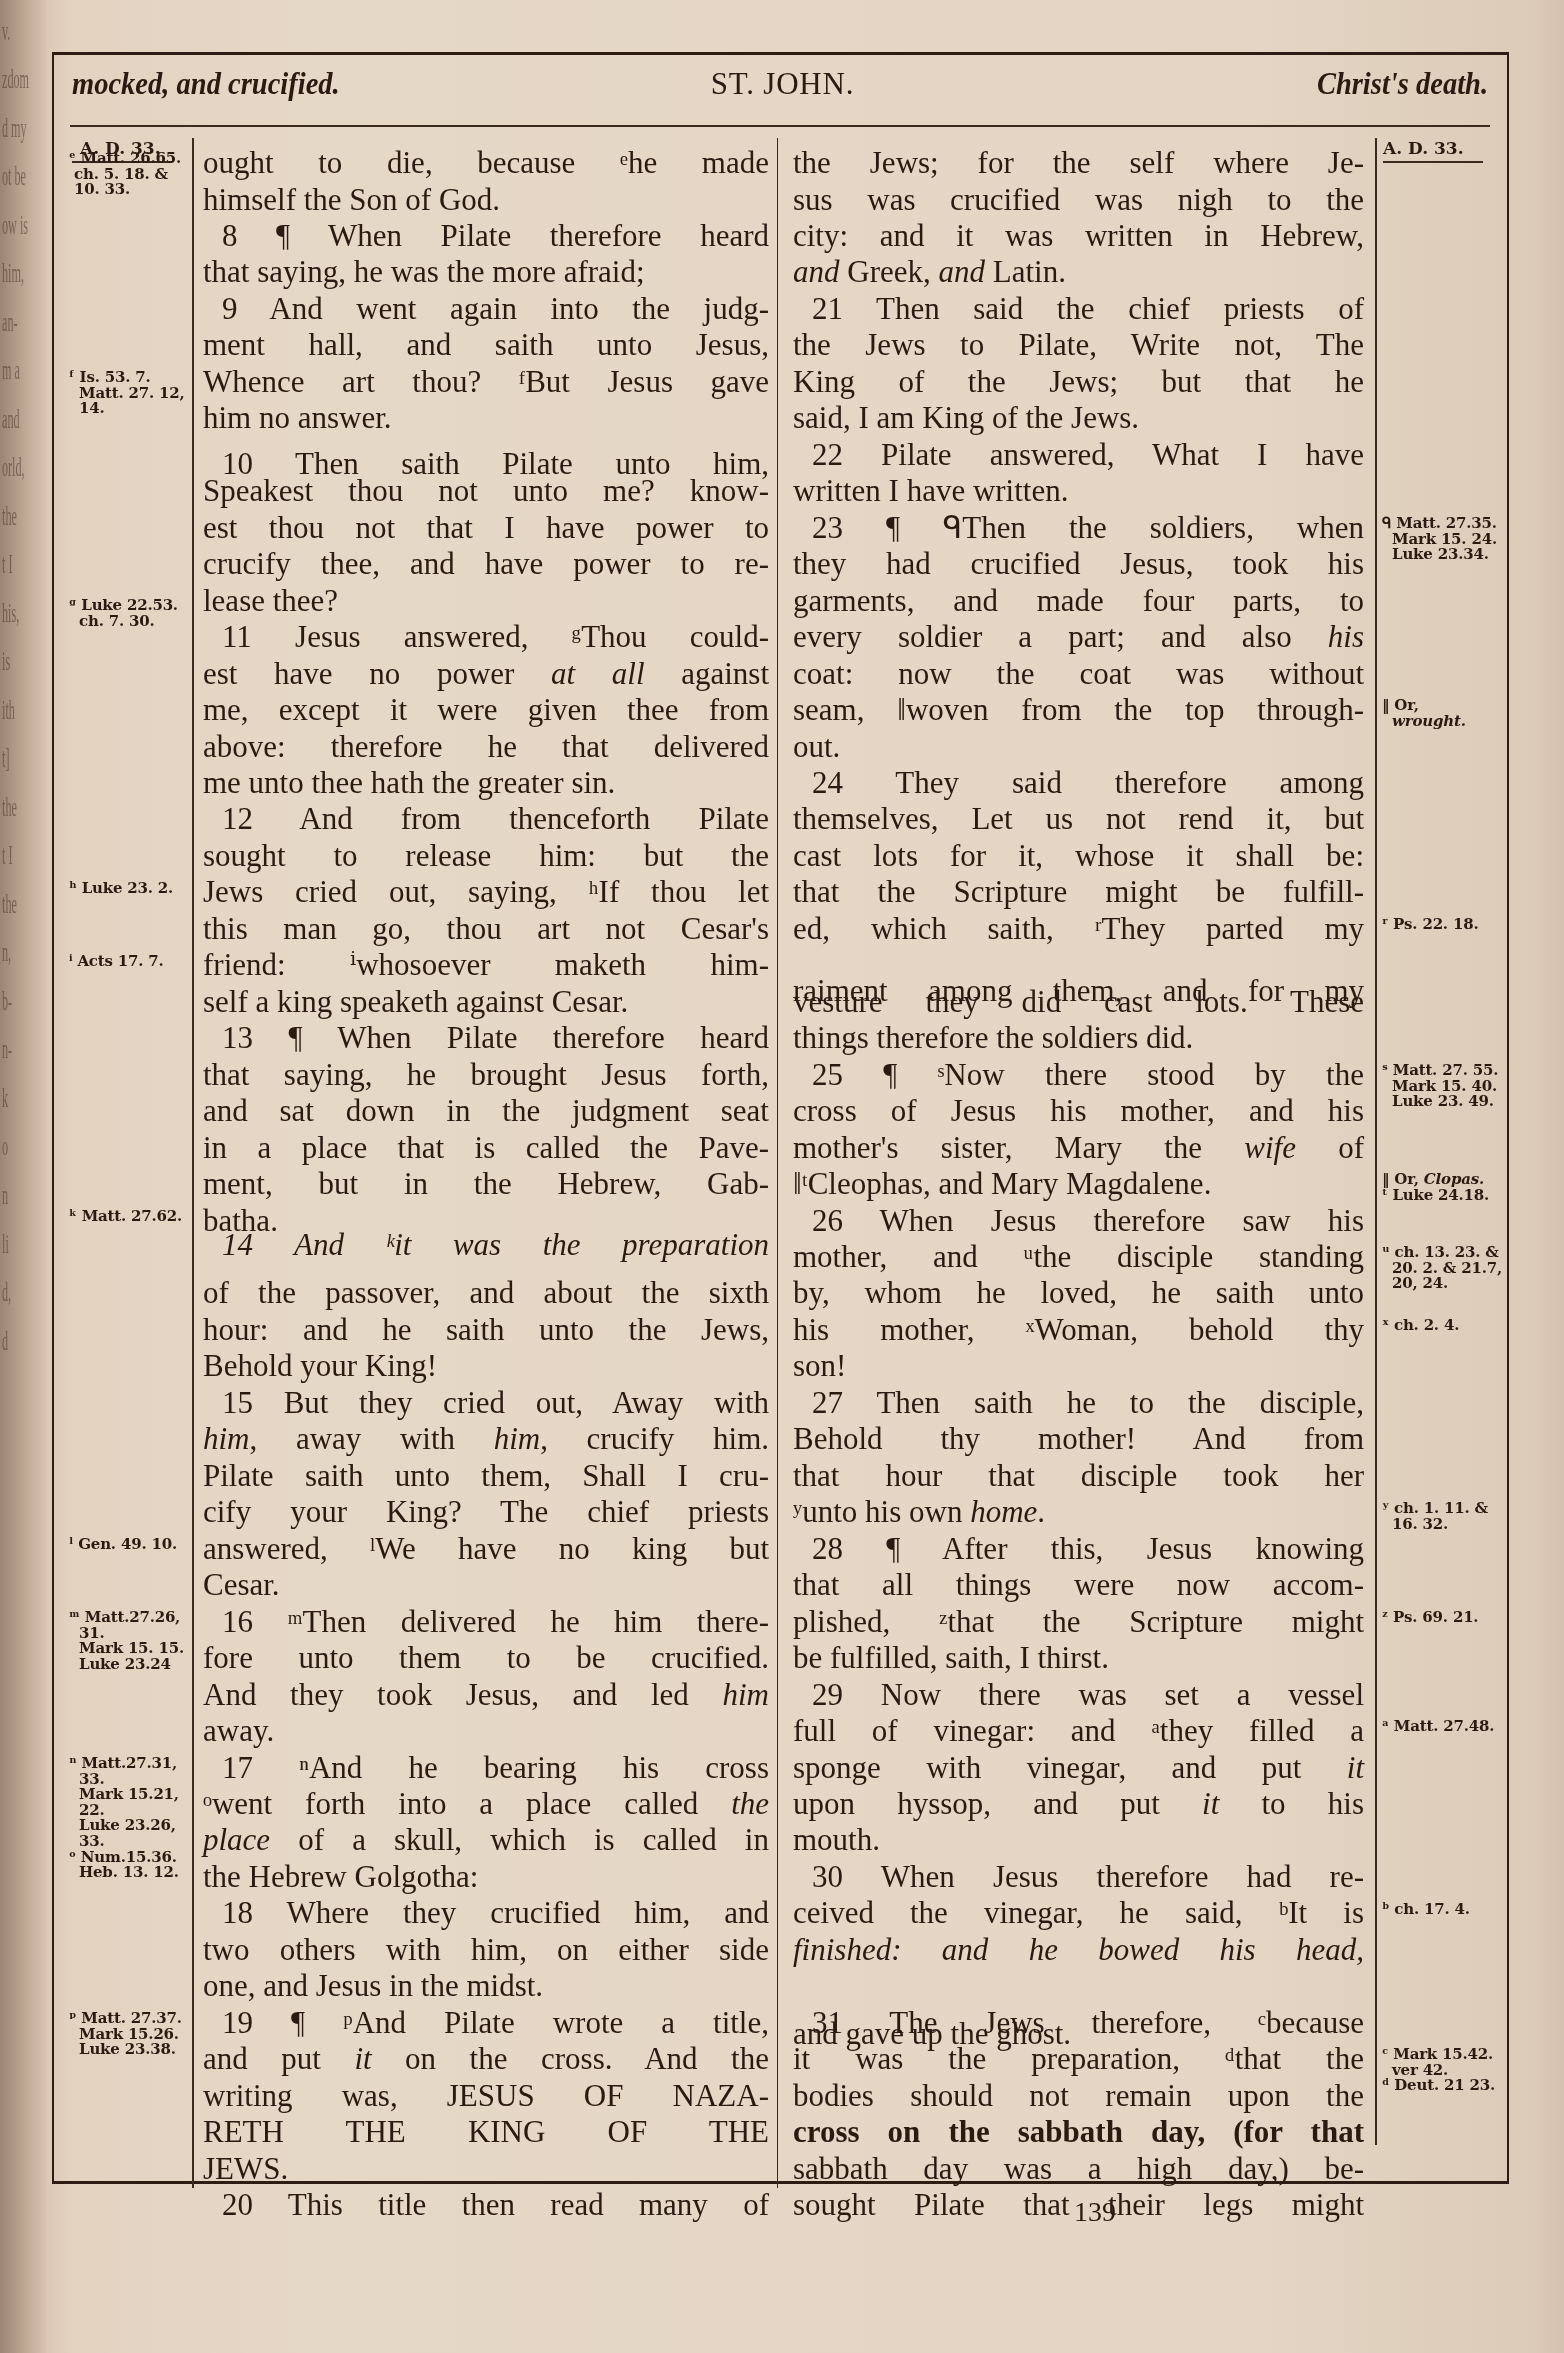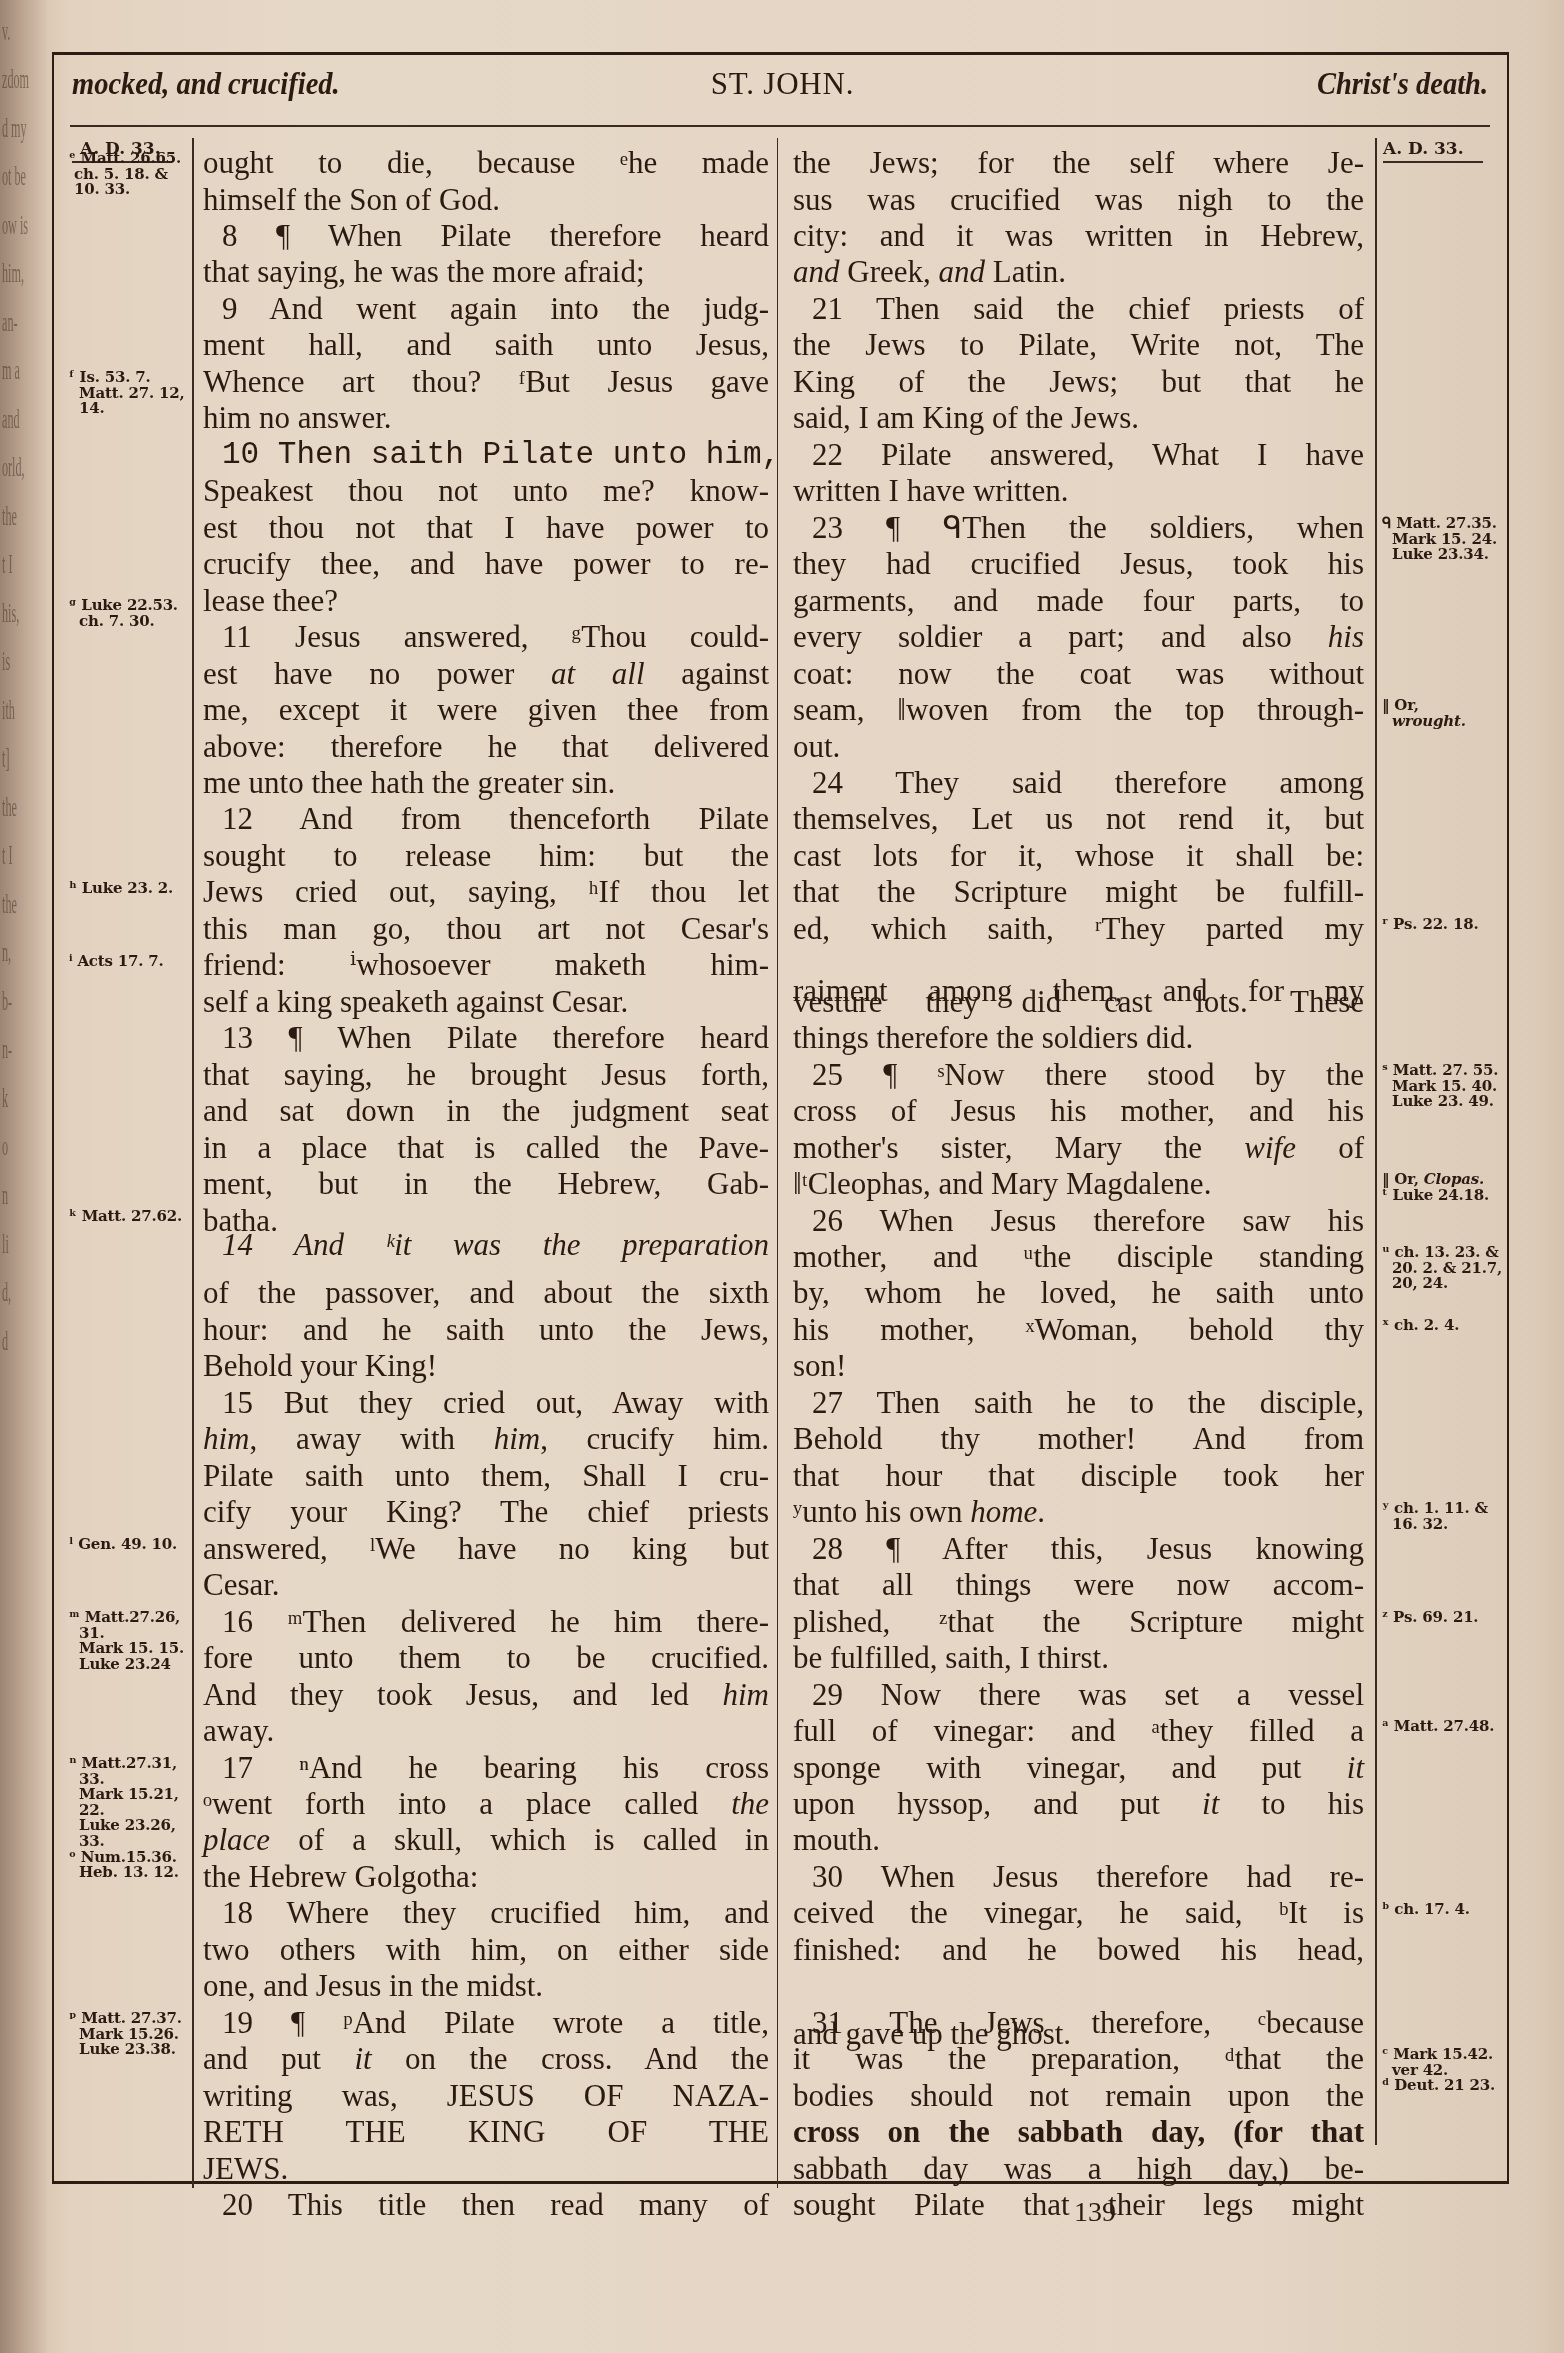--- a/index.html
+++ b/index.html
@@ -154,21 +154,21 @@
 
 <div class="col text" id="col1" style="left:203px; width:566px;">
     <div class="line" style="top: 14px;">ought to die, because ᵉhe made</div>
     <div class="line last" style="top: 51px;">himself the Son of God.</div>
     <div class="line indent" style="top: 87px;">8 ¶ When Pilate therefore heard</div>
     <div class="line last" style="top: 123px;">that saying, he was the more afraid;</div>
     <div class="line indent" style="top: 160px;">9 And went again into the judg-</div>
     <div class="line" style="top: 196px;">ment hall, and saith unto Jesus,</div>
     <div class="line" style="top: 233px;">Whence art thou? ᶠBut Jesus gave</div>
     <div class="line last" style="top: 269px;">him no answer.</div>
-    <div class="line indent" style="top: 306px; font-family: Liberation Mono, monospace;">10 Then saith Pilate unto him,</div>
+    <div class="line indent" style="top: 315px;">10 Then saith Pilate unto him,</div>
     <div class="line" style="top: 342px;">Speakest thou not unto me? know-</div>
     <div class="line" style="top: 379px;">est thou not that I have power to</div>
     <div class="line" style="top: 415px;">crucify thee, and have power to re-</div>
     <div class="line last" style="top: 452px;">lease thee?</div>
     <div class="line indent" style="top: 488px;">11 Jesus answered, ᵍThou could-</div>
     <div class="line" style="top: 525px;">est have no power <i>at all</i> against</div>
     <div class="line" style="top: 561px;">me, except it were given thee from</div>
     <div class="line" style="top: 598px;">above: therefore he that delivered</div>
     <div class="line last" style="top: 634px;">me unto thee hath the greater sin.</div>
     <div class="line indent" style="top: 670px;">12 And from thenceforth Pilate</div>
@@ -254,21 +254,21 @@
     <div class="line" style="top: 1436px;">that all things were now accom-</div>
     <div class="line" style="top: 1473px;">plished, ᶻthat the Scripture might</div>
     <div class="line last" style="top: 1509px;">be fulfilled, saith, I thirst.</div>
     <div class="line indent" style="top: 1546px;">29 Now there was set a vessel</div>
     <div class="line" style="top: 1582px;">full of vinegar: and ᵃthey filled a</div>
     <div class="line" style="top: 1619px;">sponge with vinegar, and put <i>it</i></div>
     <div class="line" style="top: 1655px;">upon hyssop, and put <i>it</i> to his</div>
     <div class="line last" style="top: 1691px;">mouth.</div>
     <div class="line indent" style="top: 1728px;">30 When Jesus therefore had re-</div>
     <div class="line" style="top: 1764px;">ceived the vinegar, he said, ᵇIt is</div>
-    <div class="line" style="top: 1801px;">finished: and he bowed his head,</div>
+    <div class="line" style="top: 1801px; font-style: italic;">finished: and he bowed his head,</div>
     <div class="line last" style="top: 1837px; margin-top: 48px;">and gave up the ghost.</div>
     <div class="line indent" style="top: 1874px;">31 The Jews therefore, ᶜbecause</div>
     <div class="line" style="top: 1910px;">it was the preparation, ᵈthat the</div>
     <div class="line" style="top: 1947px;">bodies should not remain upon the</div>
     <div class="line" style="top: 1983px; font-weight: bold;">cross on the sabbath day, (for that</div>
     <div class="line" style="top: 2020px;">sabbath day was a high day,) be-</div>
     <div class="line" style="top: 2056px;">sought Pilate that their legs might</div>
   </div>
 
 <div class="page-num">139</div>

